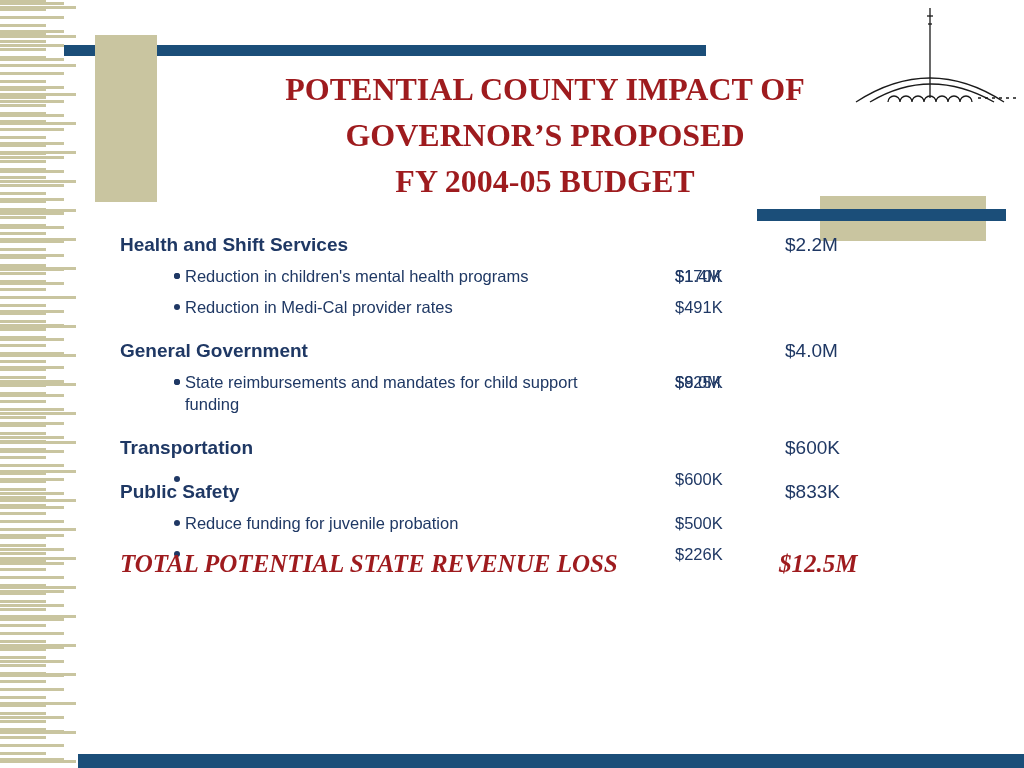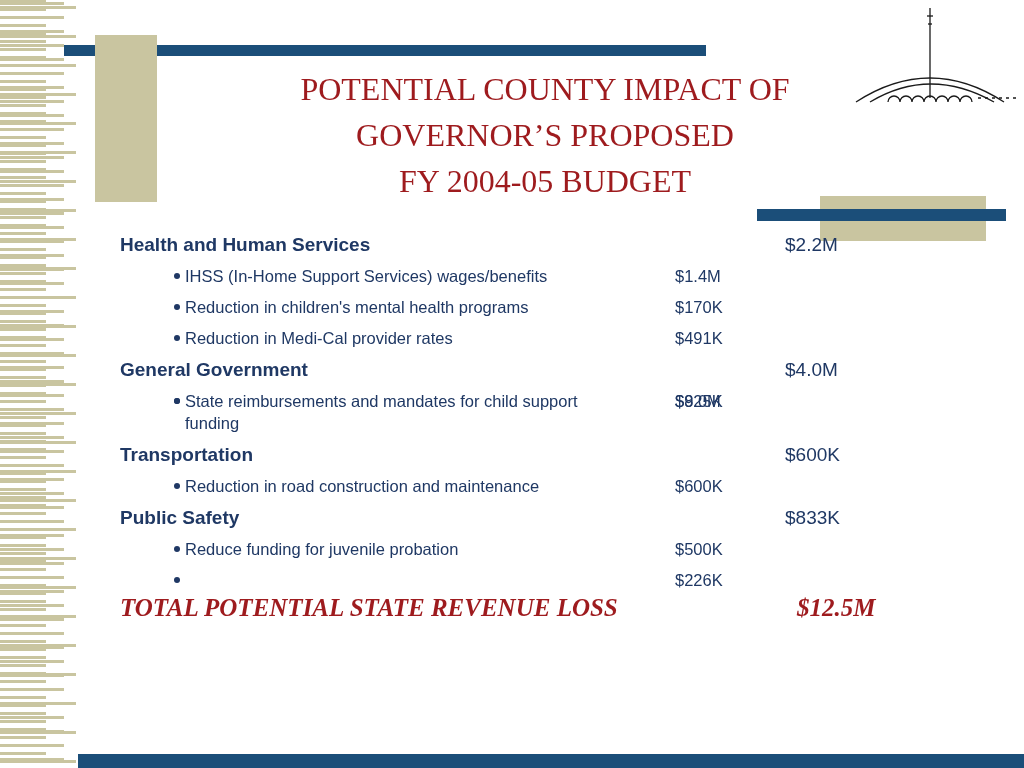--- a/index.html
+++ b/index.html
@@ -31,43 +31,43 @@
   .tan-right{position:absolute;left:820px;top:196px;width:166px;height:45px;background:var(--tan);}
   .right-bar{position:absolute;left:757px;top:209px;width:249px;height:12px;background:var(--navy);}
   .bottom-bar{position:absolute;left:78px;right:0;bottom:0;height:14px;background:var(--navy);}
   
   .logo{position:absolute;left:848px;top:2px;width:172px;height:120px;}
   
   .title{
     position:absolute;left:160px;top:66px;width:770px;
     text-align:center;
     font-family:"Liberation Serif", serif;
-    font-weight:normal;
+    font-weight:bold;
     font-size:32px;line-height:46px;
     color:var(--red);
     margin:0;
   }
   
   .content{position:absolute;left:120px;top:234px;width:800px;}
-  .section{margin-top:10px;}
+  .section{margin-top:22px;}
   .section:first-child{margin-top:0;}
   .row{position:relative;width:100%;}
   .sec-head .sec-name{font-size:19px;font-weight:bold;color:var(--navy-text);}
   .sec-head .sec-total{position:absolute;left:665px;top:0;font-size:19px;font-weight:normal;color:var(--navy-text);}
   .item{margin-top:9px;padding-left:65px;position:relative;font-size:16.5px;line-height:22px;}
   .bullet{position:absolute;left:54px;top:8px;width:6px;height:6px;border-radius:50%;background:var(--navy-text);}
   .item-text{display:inline-block;width:440px;vertical-align:top;color:var(--navy-text);}
   .item-text em{font-style:italic;}
   .amt{position:absolute;left:555px;top:0;font-size:16.5px;color:var(--navy-text);text-align:right;}
   
-  .total-row{position:relative;margin-top:34px;
+  .total-row{position:relative;margin-top:16px;
     font-family:"Liberation Serif", serif;
     font-style:italic;font-weight:bold;
     font-size:25px;color:var(--red);}
-  .total-row .total-amount{position:absolute;left:677px;top:0;}
+  .total-row .total-amount{position:absolute;left:659px;top:0;}
 </style>
 </head>
 <body>
 
 <div class="slide">
 
   <div class="stripes">
     <div class="s1"></div>
     <div class="s2"></div>
     <div class="s3"></div>
@@ -92,26 +92,25 @@
   <h1 class="title">
     <span>POTENTIAL COUNTY IMPACT OF</span><br>
     <span>GOVERNOR’S PROPOSED</span><br>
     <span>FY 2004-05 BUDGET</span>
   </h1>
 
   <div class="content">
 
     <div class="section">
       <div class="row sec-head">
-        <span class="sec-name">Health and Human Services</span>
+        <span class="sec-name">Health and Shift Services</span>
         <span class="sec-total">$2.2M</span>
       </div>
       <div class="row item">
         <span class="bullet"></span>
-        <span class="item-text">IHSS (In-Home Support Services) wages/benefits</span>
         <span class="amt">$1.4M</span>
       </div>
       <div class="row item">
         <span class="bullet"></span>
         <span class="item-text">Reduction in children's mental health programs</span>
         <span class="amt">$170K</span>
       </div>
       <div class="row item">
         <span class="bullet"></span>
         <span class="item-text">Reduction in Medi-Cal provider rates</span>
@@ -135,21 +134,20 @@
       </div>
     </div>
 
     <div class="section">
       <div class="row sec-head">
         <span class="sec-name">Transportation</span>
         <span class="sec-total">$600K</span>
       </div>
       <div class="row item">
         <span class="bullet"></span>
-        <span class="item-text">Reduction in road construction and maintenance</span>
         <span class="amt">$600K</span>
       </div>
     </div>
 
     <div class="section">
       <div class="row sec-head">
         <span class="sec-name">Public Safety</span>
         <span class="sec-total">$833K</span>
       </div>
       <div class="row item">

